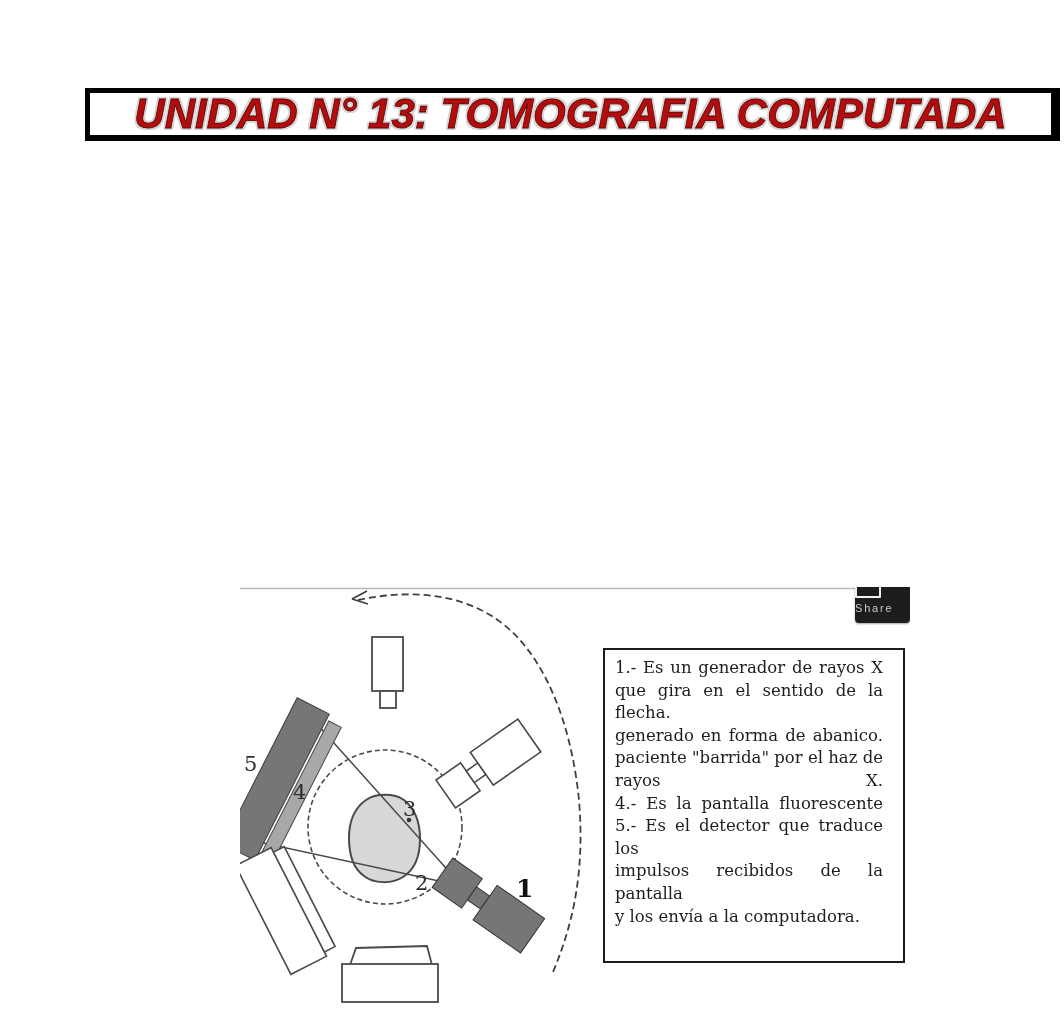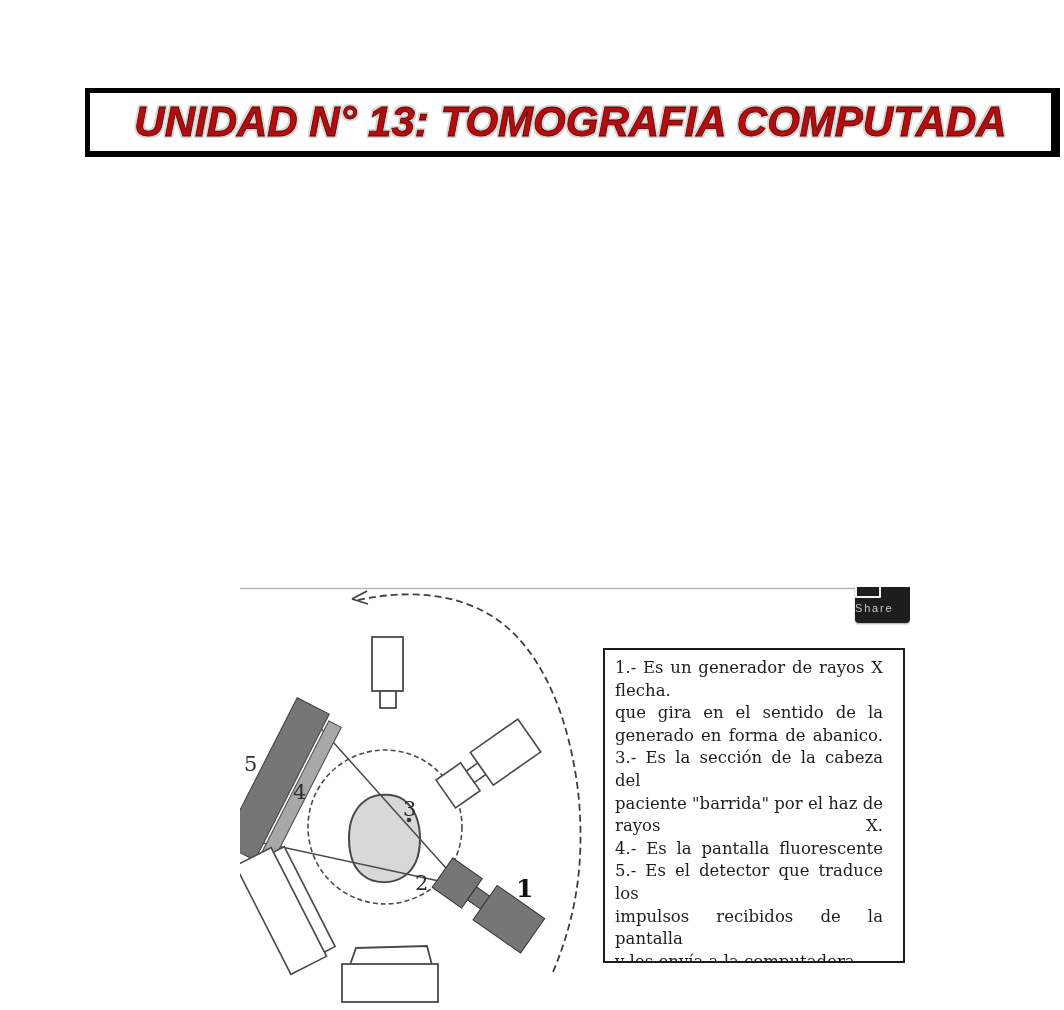--- a/index.html
+++ b/index.html
@@ -1,20 +1,20 @@
 <!DOCTYPE html>
 <html><head>
 <meta charset="utf-8">
 <style>
   html,body{margin:0;padding:0;background:#fff;}
   .page{position:relative;width:1064px;height:1010px;background:#ffffff;overflow:hidden;
         font-family:"Liberation Sans",sans-serif;}
 
   
-  .title-box{position:absolute;left:85px;top:88px;width:975px;height:69px;box-sizing:border-box;
+  .title-box{position:absolute;left:85px;top:88px;width:975px;height:53px;box-sizing:border-box;
              background:#fff;border:5px solid #000;border-right-width:9px;border-bottom-width:6px;
              display:flex;align-items:center;justify-content:center;}
   .title-text{font-family:"Liberation Sans",sans-serif;font-weight:bold;font-style:italic;
               font-size:42px;white-space:nowrap;color:#b30d0d;-webkit-text-stroke:0.8px #5c0000;
               text-shadow:-2px -2px 0 #d6d6d6, 2px -2px 0 #d6d6d6, -2px 2px 0 #d6d6d6,
                           2px 2px 0 #d6d6d6, -2px 0 0 #d6d6d6, 2px 0 0 #d6d6d6,
                           0 -2px 0 #d6d6d6, 0 2px 0 #d6d6d6;}
 
   
   .figure{position:absolute;left:240px;top:587px;width:670px;height:423px;background:#fff;overflow:hidden;}
@@ -99,24 +99,23 @@
       <text x="244" y="771" class="num">5</text>
       <text x="293" y="799" class="num">4</text>
       <text x="403" y="816" class="num">3</text>
       <text x="415" y="890" class="num">2</text>
       <text x="516" y="897" class="num1">1</text>
     </svg>
 
     <div class="notes-box">
       <div>
           <div class="nline just">1.- Es un generador de rayos X</div>
+          <div class="nline just">que gira en el sentido de la</div>
           <div class="nline">flecha.</div>
-          <div class="nline just">que gira en el sentido de la</div>
           <div class="nline just">generado en forma de abanico.</div>
-          <div class="nline just">3.- Es la sección de la cabeza del</div>
           <div class="nline just">paciente "barrida" por el haz de</div>
           <div class="nline just">rayos X.</div>
           <div class="nline just">4.- Es la pantalla fluorescente</div>
           <div class="nline just">5.- Es el detector que traduce los</div>
           <div class="nline just">impulsos recibidos de la pantalla</div>
           <div class="nline">y los envía a la computadora.</div>
         </div>
     </div>
 
     <div class="share-btn">

